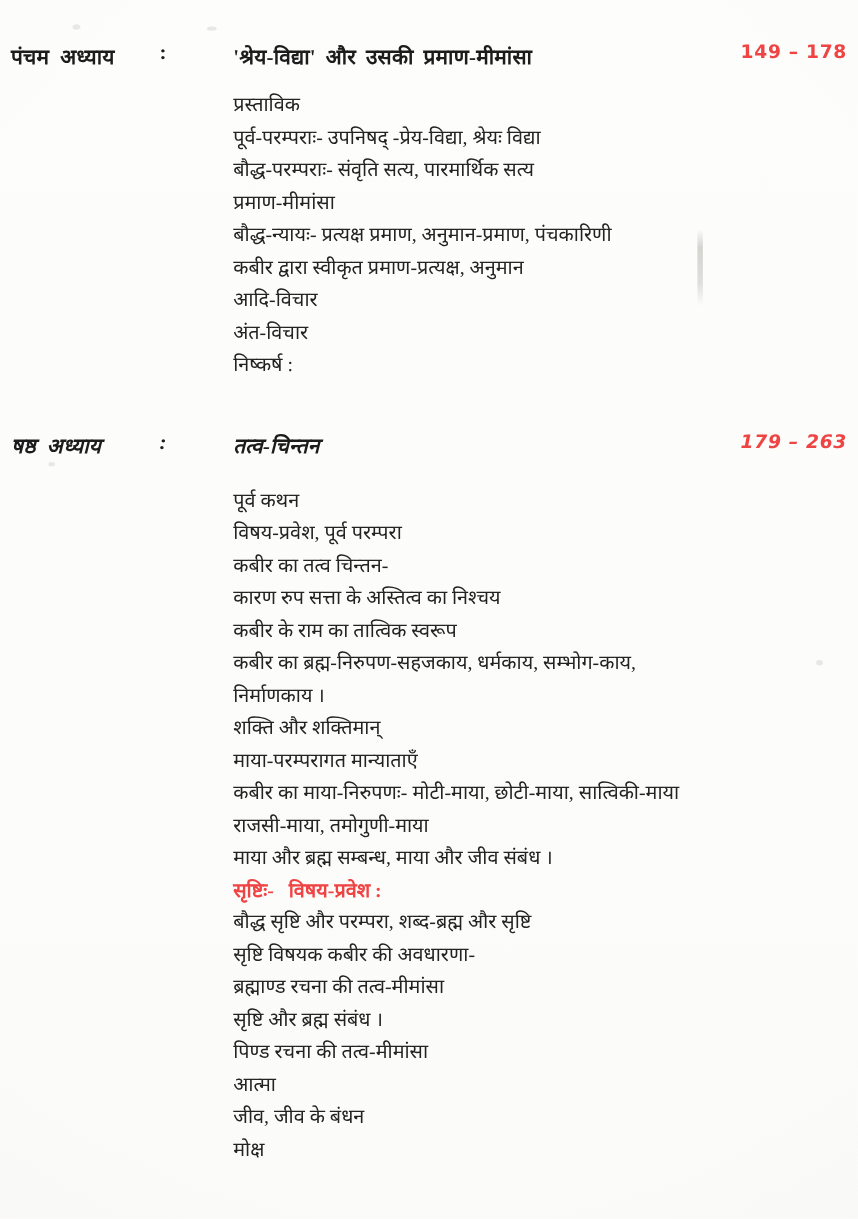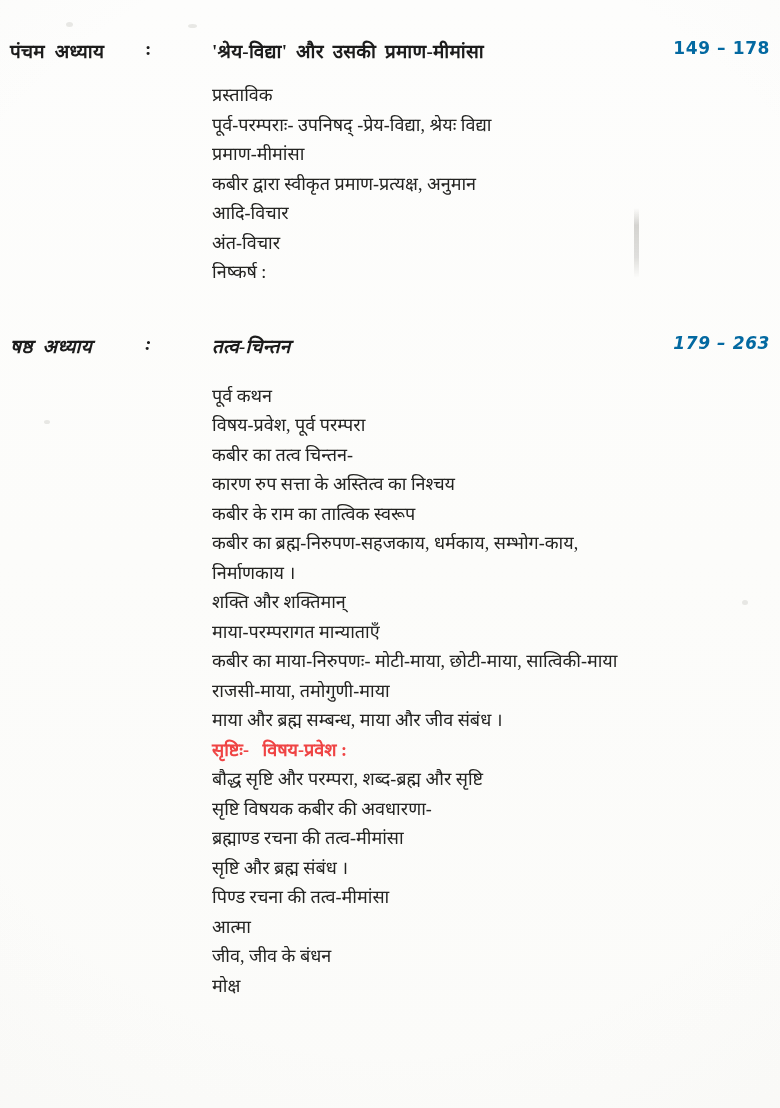--- a/index.html
+++ b/index.html
@@ -80,21 +80,21 @@
     word-spacing: 4px;
   }
   .chapter-pages {
     flex: 0 0 auto;
     font-family: "DejaVu Sans", "Liberation Sans", sans-serif;
     font-size: 17px;
     font-weight: bold;
     letter-spacing: 0.6px;
     white-space: nowrap;
     padding-right: 10px;
-    color: #0369a1;
+    color: #ef4444;
   }
 
   
   .topic-list {
     margin: 0;
     padding: 0;
     list-style: none;
   }
   .topic-line {
     font-size: 18px;
@@ -131,21 +131,23 @@
   <section class="chapter-block-1">
     <div class="chapter-head">
       <span class="chapter-label">पंचम अध्याय</span>
       <span class="chapter-colon">:</span>
       <span class="chapter-title">'श्रेय-विद्या' और उसकी प्रमाण-मीमांसा</span>
       <span class="chapter-pages">149 – 178</span>
     </div>
     <ul class="topic-list">
       <li class="topic-line">प्रस्ताविक</li>
       <li class="topic-line">पूर्व-परम्पराः- उपनिषद् -प्रेय-विद्या, श्रेयः विद्या</li>
+      <li class="topic-line">बौद्ध-परम्पराः- संवृति सत्य, पारमार्थिक सत्य</li>
       <li class="topic-line">प्रमाण-मीमांसा</li>
+      <li class="topic-line">बौद्ध-न्यायः- प्रत्यक्ष प्रमाण, अनुमान-प्रमाण, पंचकारिणी</li>
       <li class="topic-line">कबीर द्वारा स्वीकृत प्रमाण-प्रत्यक्ष, अनुमान</li>
       <li class="topic-line">आदि-विचार</li>
       <li class="topic-line">अंत-विचार</li>
       <li class="topic-line">निष्कर्ष :</li>
     </ul>
   </section>
 
   <section class="chapter-block-2">
     <div class="chapter-head">
       <span class="chapter-label">षष्ठ अध्याय</span>

